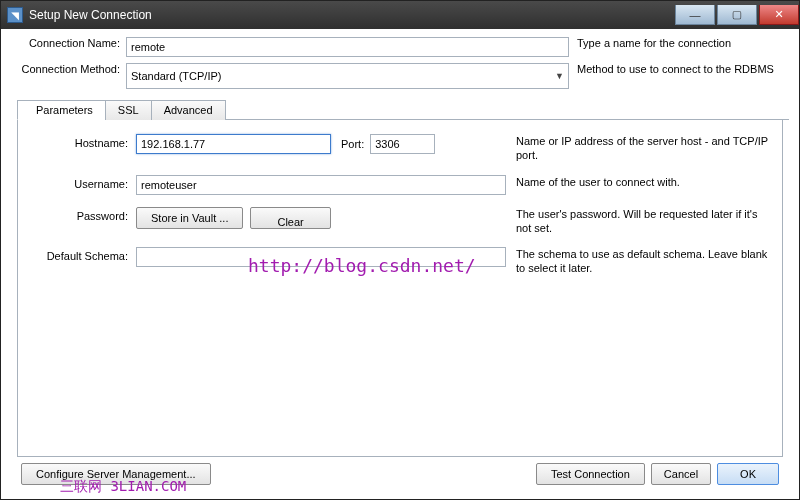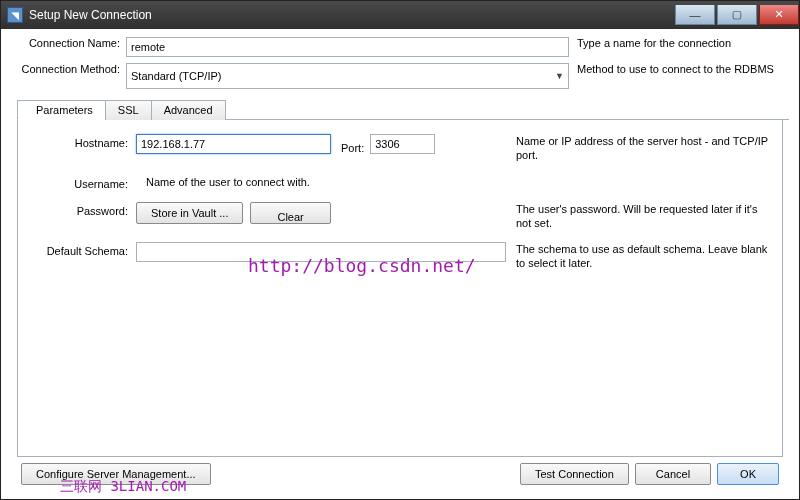--- a/index.html
+++ b/index.html
@@ -18,21 +18,21 @@
   input[type=text] { border: 1px solid #a7b1bc; height: 20px; padding: 1px 4px; font-size: 11px; background: #fff; }
   input.focused { border: 1px solid #3d7bcc; box-shadow: 0 0 2px rgba(61,123,204,.6); }
   .dropdown { flex: 1; height: 26px; border: 1px solid #a7b1bc; display: flex; align-items: center; padding: 0 4px; background: #fff; position: relative; }
   .dropdown .arrow { position: absolute; right: 4px; font-size: 9px; color: #444; }
   .tabs { display: flex; border-bottom: 1px solid #a7b1bc; margin: 4px 0 0 6px; }
   .tab { padding: 3px 12px; border: 1px solid #a7b1bc; border-bottom: none; background: linear-gradient(#fafafa,#e8e8e8); margin-right: -1px; position: relative; top: 1px; }
   .tab.active { background: #fff; border-bottom: 1px solid #fff; padding-left: 18px; }
   .tabpanel { border: 1px solid #a7b1bc; border-top: none; padding: 14px 8px 8px 8px; flex: 1; margin: 0 6px; position: relative; }
   .prow { display: flex; align-items: flex-start; margin-bottom: 12px; }
   .plbl { width: 110px; text-align: right; padding-right: 8px; padding-top: 3px; }
-  .pfield { display: flex; align-items: flex-end; flex: 0 0 370px; }
+  .pfield { display: flex; align-items: center; flex: 0 0 370px; }
   .phelp { flex: 1; padding-left: 10px; font-size: 11px; line-height: 1.3; }
   button.std { height: 22px; padding: 0 14px; font-size: 11px; background: linear-gradient(#fafafa,#e3e3e3); border: 1px solid #8a8a8a; border-radius: 2px; cursor: pointer; }
   .footer { display: flex; justify-content: space-between; align-items: center; padding: 6px 10px 8px 10px; }
   .footer .right { display: flex; gap: 6px; }
   button.ok { background: linear-gradient(#eaf3fc,#c7ddf5); border: 1px solid #4d8de0; padding: 0 22px; }
   .watermark { position: absolute; color: #a21caf; font-size: 18px; font-family: monospace; pointer-events: none; }
 </style>
 </head>
 <body>
 
@@ -77,20 +77,23 @@
         <div class="pfield">
           <input type="text" class="focused" style="width: 195px;" value="192.168.1.77">
           <span style="margin:0 6px 0 10px">Port:</span>
           <input type="text" style="width: 65px;" value="3306">
         </div>
         <div class="phelp">Name or IP address of the server host - and TCP/IP port.</div>
       </div>
 
       <div class="prow">
         <div class="plbl">Username:</div>
+        <div class="pfield">
+          <input type="text" style="width: 370px;" value="remoteuser">
+        </div>
         <div class="phelp">Name of the user to connect with.</div>
       </div>
 
       <div class="prow">
         <div class="plbl">Password:</div>
         <div class="pfield" style="gap:7px">
           <button class="std">Store in Vault ...</button>
           <button class="std" style="padding:8px 26px">Clear</button>
         </div>
         <div class="phelp">The user's password. Will be requested later if it's not set.</div>
@@ -104,19 +107,19 @@
         <div class="phelp">The schema to use as default schema. Leave blank to select it later.</div>
       </div>
 
       <div class="watermark" style="top:135px; left:230px">http://blog.csdn.net/</div>
     </div>
 
     <div class="footer">
       <button class="std">Configure Server Management...</button>
       <div class="right">
         <button class="std">Test Connection</button>
-        <button class="std" style="padding:0 20px">Cancel</button>
+        <button class="std" style="padding:0 12px">Cancel</button>
         <button class="std ok">OK</button>
       </div>
     </div>
     <div class="watermark" style="bottom:4px; left:60px; font-size:14px">三联网 3LIAN.COM</div>
   </div>
 </div>
 
 </body></html>

